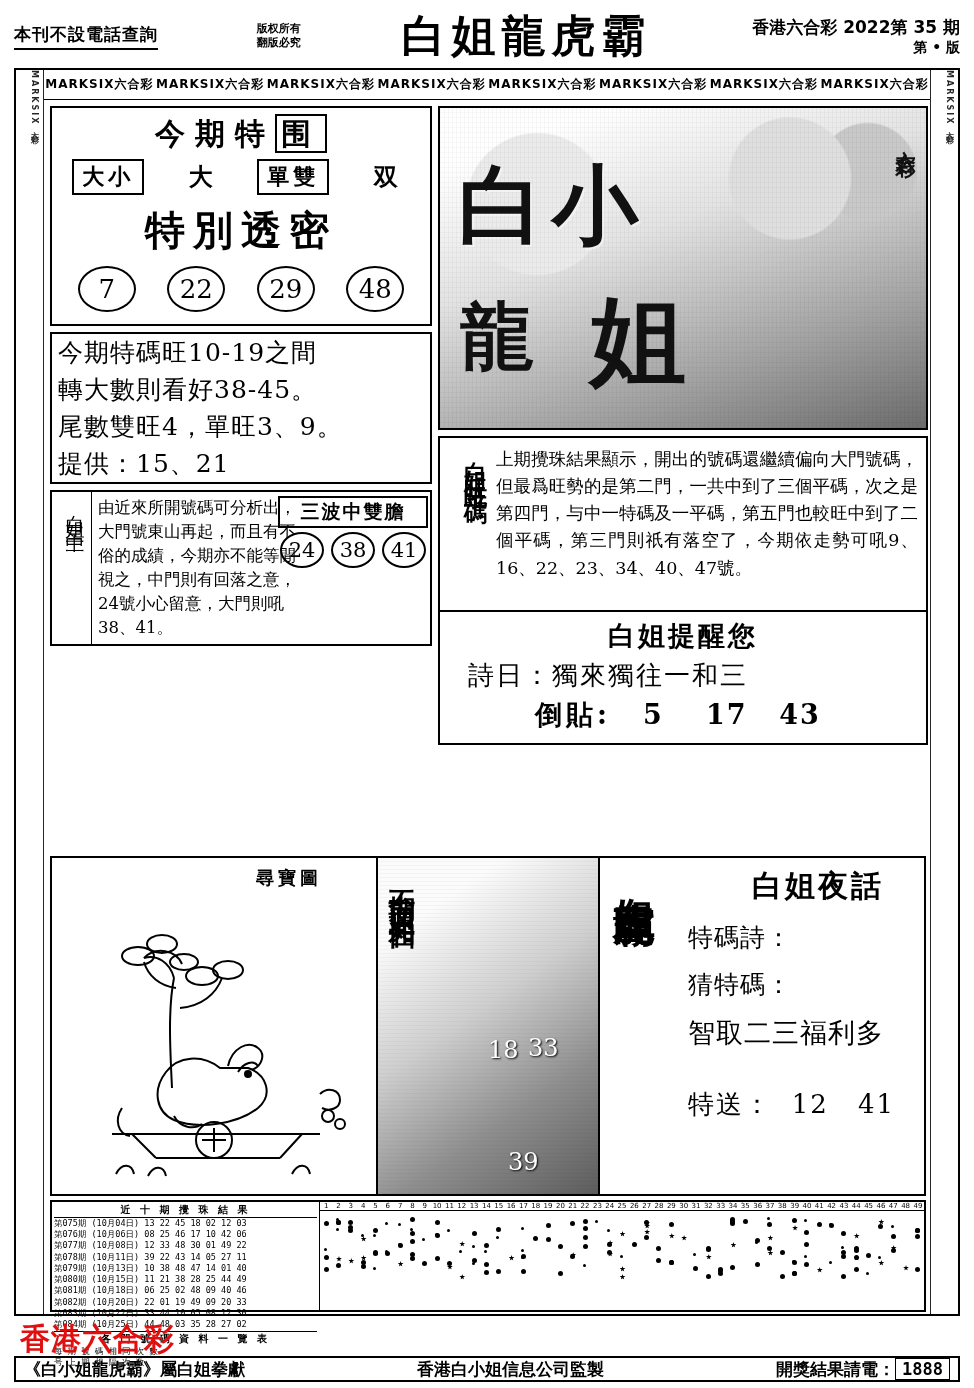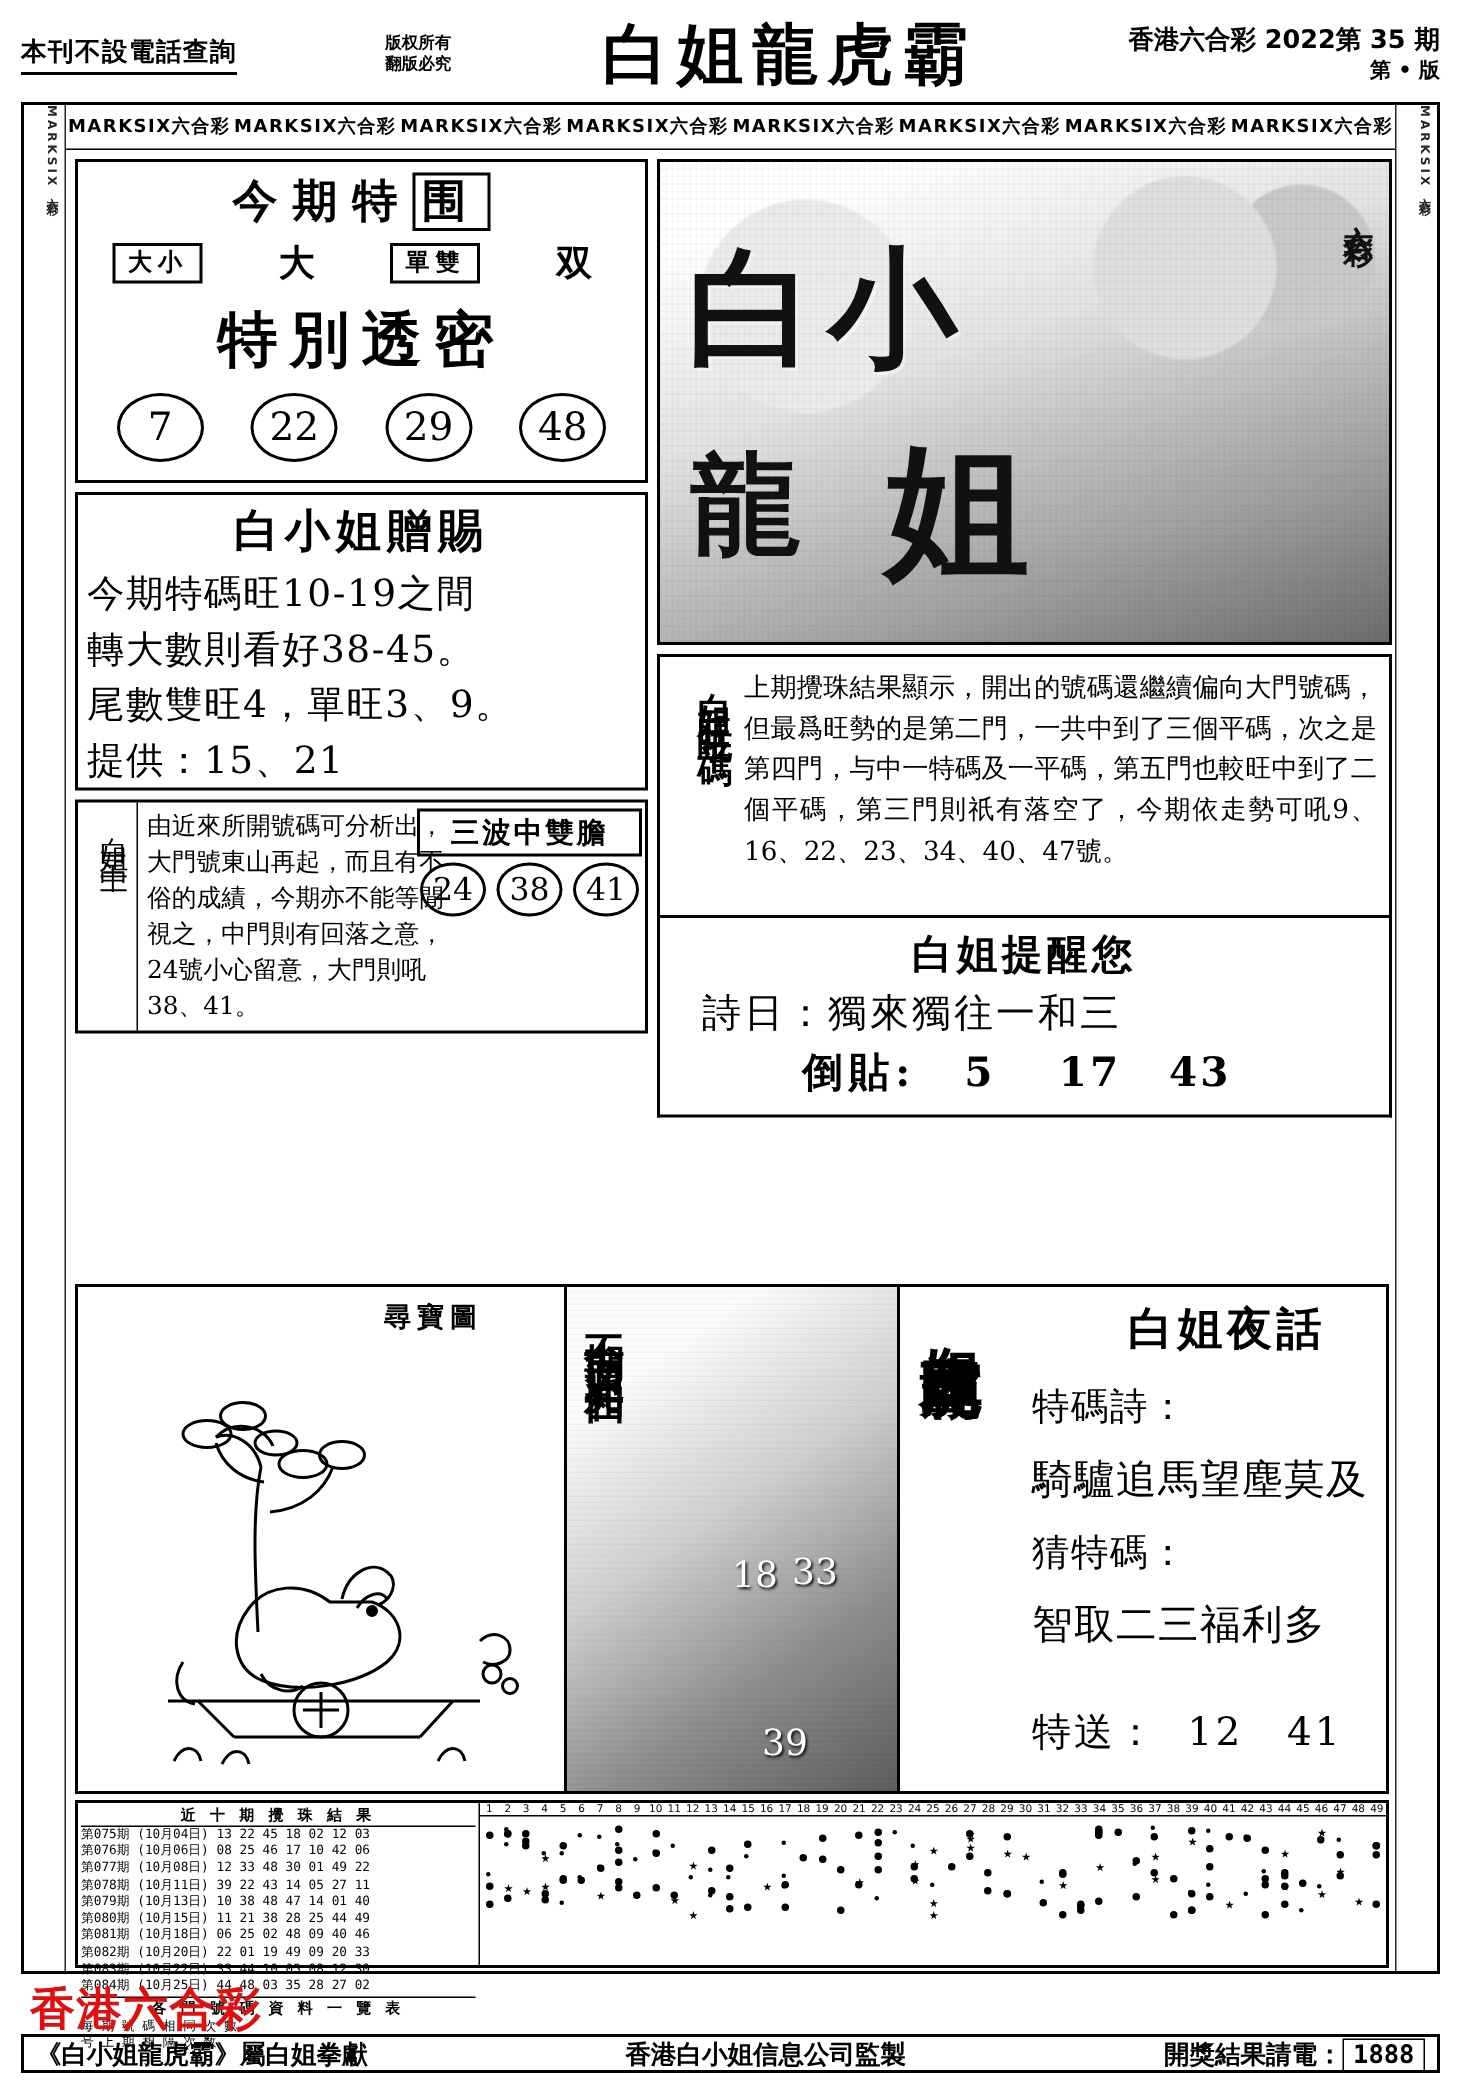--- a/index.html
+++ b/index.html
@@ -52,21 +52,21 @@
   .inner { position:absolute; left:28px; top:30px; right:28px; bottom:0; }
 
   
   .col-left { position:absolute; left:6px; top:6px; width:382px; }
   .box { border:2px solid #000; margin-bottom:6px; background:#fff; }
 
   .t-title { text-align:center; font-size:30px; font-weight:bold; letter-spacing:10px;
              font-family:"DejaVu Serif","Liberation Serif",serif; padding:6px 0 2px;}
   .t-title .boxed { border:2px solid #000; padding:0 4px; }
   .row-bs { display:flex; align-items:center; justify-content:space-around; padding:2px 4px 6px; }
-  .cellb { border:2px solid #000; padding:1px 8px; font-size:16px; font-weight:bold; letter-spacing:4px;
+  .cellb { border:2px solid #000; padding:1px 8px; font-size:22px; font-weight:bold; letter-spacing:4px;
            font-family:"DejaVu Serif","Liberation Serif",serif;}
   .cellv { font-size:24px; font-weight:bold; font-family:"DejaVu Serif","Liberation Serif",serif; padding:0 12px;}
   .tm-head { text-align:center; font-size:40px; font-weight:bold; letter-spacing:8px;
              font-family:"DejaVu Serif","Liberation Serif",serif; padding:2px 0 4px;}
   .balls { display:flex; justify-content:space-around; align-items:center; padding:4px 10px 12px; }
   .ball { width:58px; height:46px; border:2px solid #000; border-radius:50%;
           display:flex; align-items:center; justify-content:center;
           font-size:26px; font-family:"DejaVu Serif","Liberation Serif",serif;}
 
   .gift-title { text-align:center; font-size:30px; font-weight:bold; letter-spacing:4px;
@@ -246,21 +246,20 @@
           <div class="tm-head">特別透密</div>
           <div class="balls">
             <span class="ball">7</span>
             <span class="ball">22</span>
             <span class="ball">29</span>
             <span class="ball">48</span>
           </div>
         </div>
 
         <div class="box">
-          <div class="gift-title">白小姐贈賜</div>
           <div class="gift-line">今期特碼旺10-19之間</div>
           <div class="gift-line">轉大數則看好38-45。</div>
           <div class="gift-line">尾數雙旺4，單旺3、9。</div>
           <div class="gift-line">提供：15、21</div>
         </div>
 
         <div class="box analysis">
           <div class="an-side">白姐三中二</div>
           <div class="an-body">
             <div class="an-text">由近來所開號碼可分析出，大門號東山再起，而且有不俗的成績，今期亦不能等閒視之，中門則有回落之意，24號小心留意，大門則吼38、41。</div>
@@ -345,21 +344,20 @@
           <div class="mb-vert">不期而遇三和四</div>
           <div class="mb-n1">18</div>
           <div class="mb-n2">33</div>
           <div class="mb-n3">39</div>
         </div>
 
         <div class="mb-text">
           <div class="mb-big">白姐龍虎霸</div>
           <div class="mb-title">白姐夜話</div>
           <div class="mb-l">特碼詩：</div>
-          <div class="mb-l big">騎驢追馬望塵莫及</div>
           <div class="mb-l">猜特碼：</div>
           <div class="mb-l big">智取二三福利多</div>
           <div class="mb-send">
             <span>特送：</span>
             <span style="display:inline-block;width:56px;text-align:center">12</span>
             <span style="display:inline-block;width:56px;text-align:center">41</span>
           </div>
         </div>
       </div>
 

